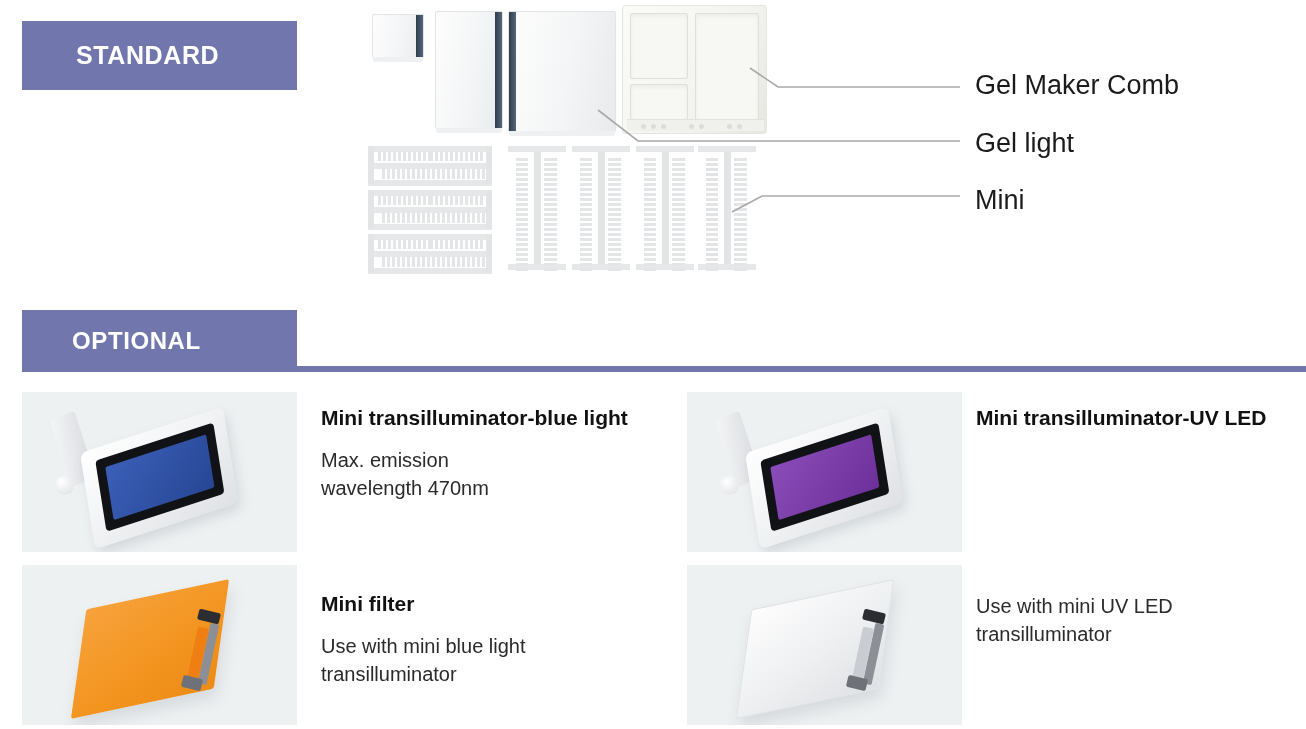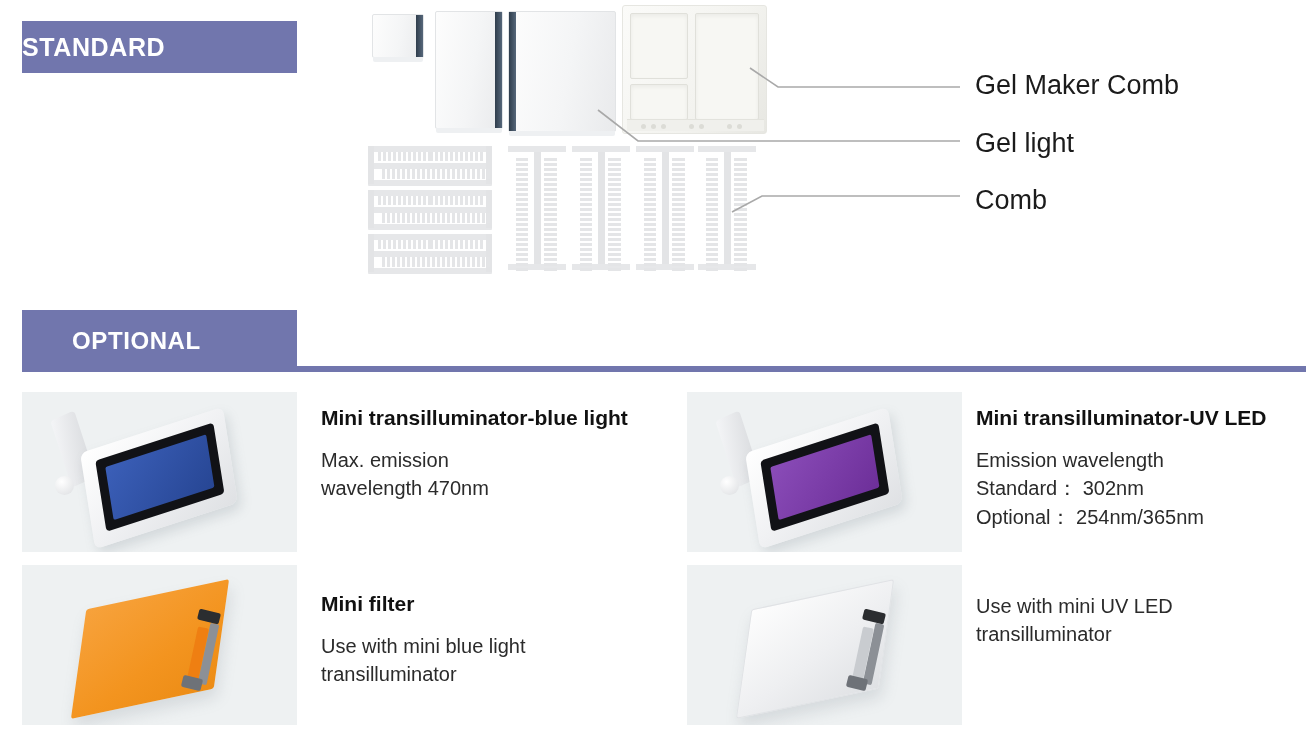--- a/index.html
+++ b/index.html
@@ -32,21 +32,22 @@
   .banner-label {
     color: #ffffff;
     font-weight: bold;
     white-space: nowrap;
   }
 
   #banner-standard {
     left: 22px;
     top: 21px;
     width: 275px;
-    height: 52px;
+    height: 69px;
+    padding-left: 54px;
     font-size: 25px;
   }
   #banner-optional {
     left: 22px;
     top: 310px;
     width: 275px;
     height: 62px;
     padding-left: 50px;
     font-size: 24px;
   }
@@ -745,21 +746,21 @@
   </div>
 
   <svg style="position:absolute; left:0; top:0; width:1306px; height:300px; pointer-events:none;">
     <path class="callout-line" d="M 750 68 L 778 87 L 960 87"></path>
     <path class="callout-line" d="M 598 110 L 638 141 L 960 141"></path>
     <path class="callout-line" d="M 732 212 L 762 196 L 960 196"></path>
   </svg>
 
   <div class="callout-label" id="label-gel-maker-tray">Gel Maker Comb</div>
   <div class="callout-label" id="label-gel-tray">Gel light</div>
-  <div class="callout-label" id="label-comb">Comb</div>
+  <div class="callout-label" id="label-comb">Mini</div>
 
   <div class="banner" id="banner-optional">
     <span class="banner-label">OPTIONAL</span>
   </div>
   <div class="section-rule"></div>
 
   <div class="opt-item">
     <div class="opt-photo" style="left:22px; top:392px; width:275px; height:160px;">
       <div class="trans-arm"></div>
       <div class="trans-knob"></div>
@@ -781,23 +782,20 @@
       <div class="trans-arm"></div>
       <div class="trans-knob"></div>
       <div class="trans-body">
         <div class="trans-screen">
           <div class="trans-glass" style="background:linear-gradient(135deg,#8a4cb8,#6d2f99);"></div>
         </div>
       </div>
     </div>
     <div class="opt-text" style="left:976px; top:406px; width:330px;">
       <div class="opt-title">Mini transilluminator-UV LED</div>
-      <div class="opt-desc">Emission wavelength
-Standard： 302nm
-Optional： 254nm/365nm</div>
     </div>
   </div>
 
   <div class="opt-item">
     <div class="opt-photo" style="left:22px; top:565px; width:275px; height:160px;">
       <div class="filter-panel filter-amber"></div>
       <div class="filter-hinge" style="left:182px; top:58px; height:62px; transform:rotate(12deg);"></div>
       <div class="filter-strip" style="left:170px; top:62px; height:58px; background:#ef7f12; transform:rotate(12deg);"></div>
       <div class="filter-clip" style="left:176px; top:46px; width:22px; height:11px; transform:rotate(14deg);"></div>
       <div class="filter-clip" style="left:160px; top:112px; width:20px; height:12px; background:#6e7278; transform:rotate(14deg);"></div>

